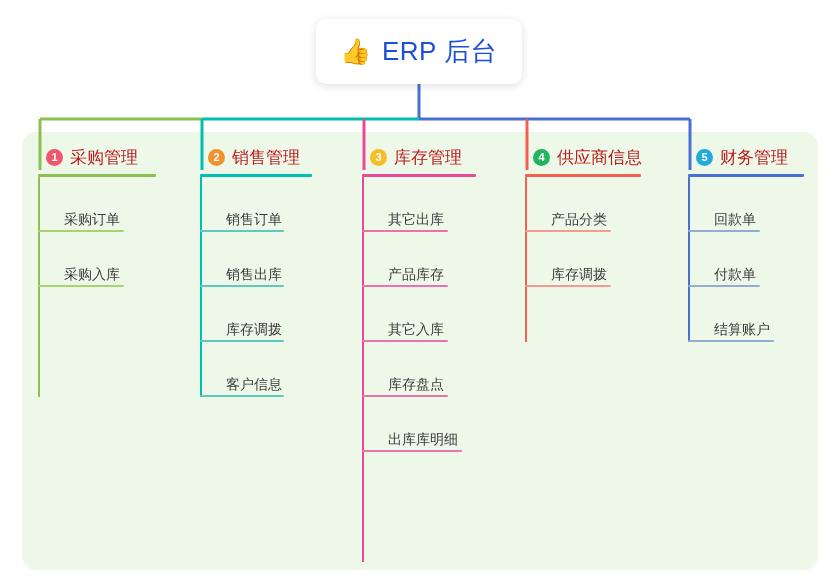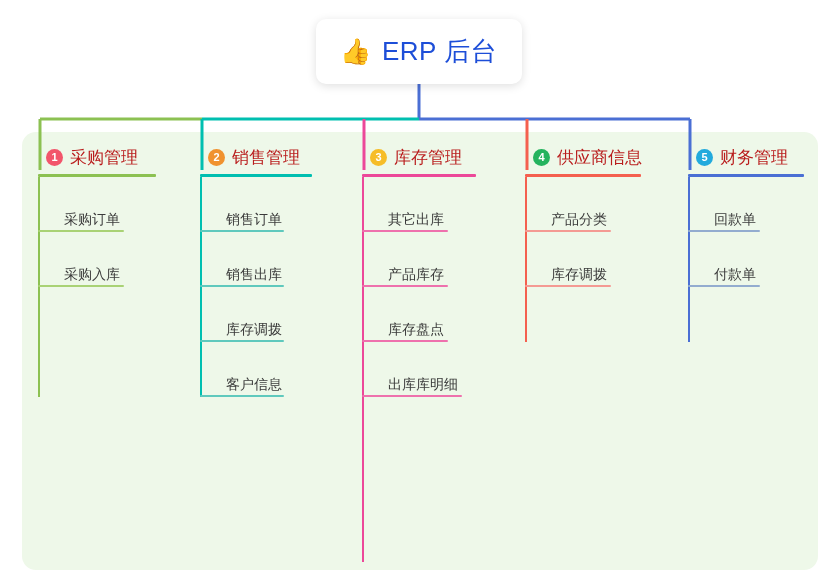--- a/index.html
+++ b/index.html
@@ -219,20 +219,24 @@
           <div class="spine" style="height: 385px; background: rgb(236, 72, 153);"></div>
           <div class="leaf">
             <span class="leaf-label">其它出库</span>
             <div class="leaf-rule" style="width: 86px; background: rgb(238, 113, 173);"></div>
           </div>
           <div class="leaf">
             <span class="leaf-label">产品库存</span>
             <div class="leaf-rule" style="width: 86px; background: rgb(238, 113, 173);"></div>
           </div>
           <div class="leaf">
+            <span class="leaf-label">其它入库</span>
+            <div class="leaf-rule" style="width: 86px; background: rgb(238, 113, 173);"></div>
+          </div>
+          <div class="leaf">
             <span class="leaf-label">库存盘点</span>
             <div class="leaf-rule" style="width: 86px; background: rgb(238, 113, 173);"></div>
           </div>
           <div class="leaf">
             <span class="leaf-label">出库库明细</span>
             <div class="leaf-rule" style="width: 100px; background: rgb(238, 113, 173);"></div>
           </div>
         </div>
       </div>
       <div class="branch" style="left: 525px;">
@@ -262,17 +266,21 @@
         <div class="leaves">
           <div class="spine" style="height: 165px; background: rgb(74, 111, 212);"></div>
           <div class="leaf">
             <span class="leaf-label">回款单</span>
             <div class="leaf-rule" style="width: 72px; background: rgb(147, 172, 207);"></div>
           </div>
           <div class="leaf">
             <span class="leaf-label">付款单</span>
             <div class="leaf-rule" style="width: 72px; background: rgb(147, 172, 207);"></div>
           </div>
+          <div class="leaf">
+            <span class="leaf-label">结算账户</span>
+            <div class="leaf-rule" style="width: 86px; background: rgb(147, 172, 207);"></div>
+          </div>
         </div>
       </div>
     </div>
 
 </div>
 
 </body></html>

